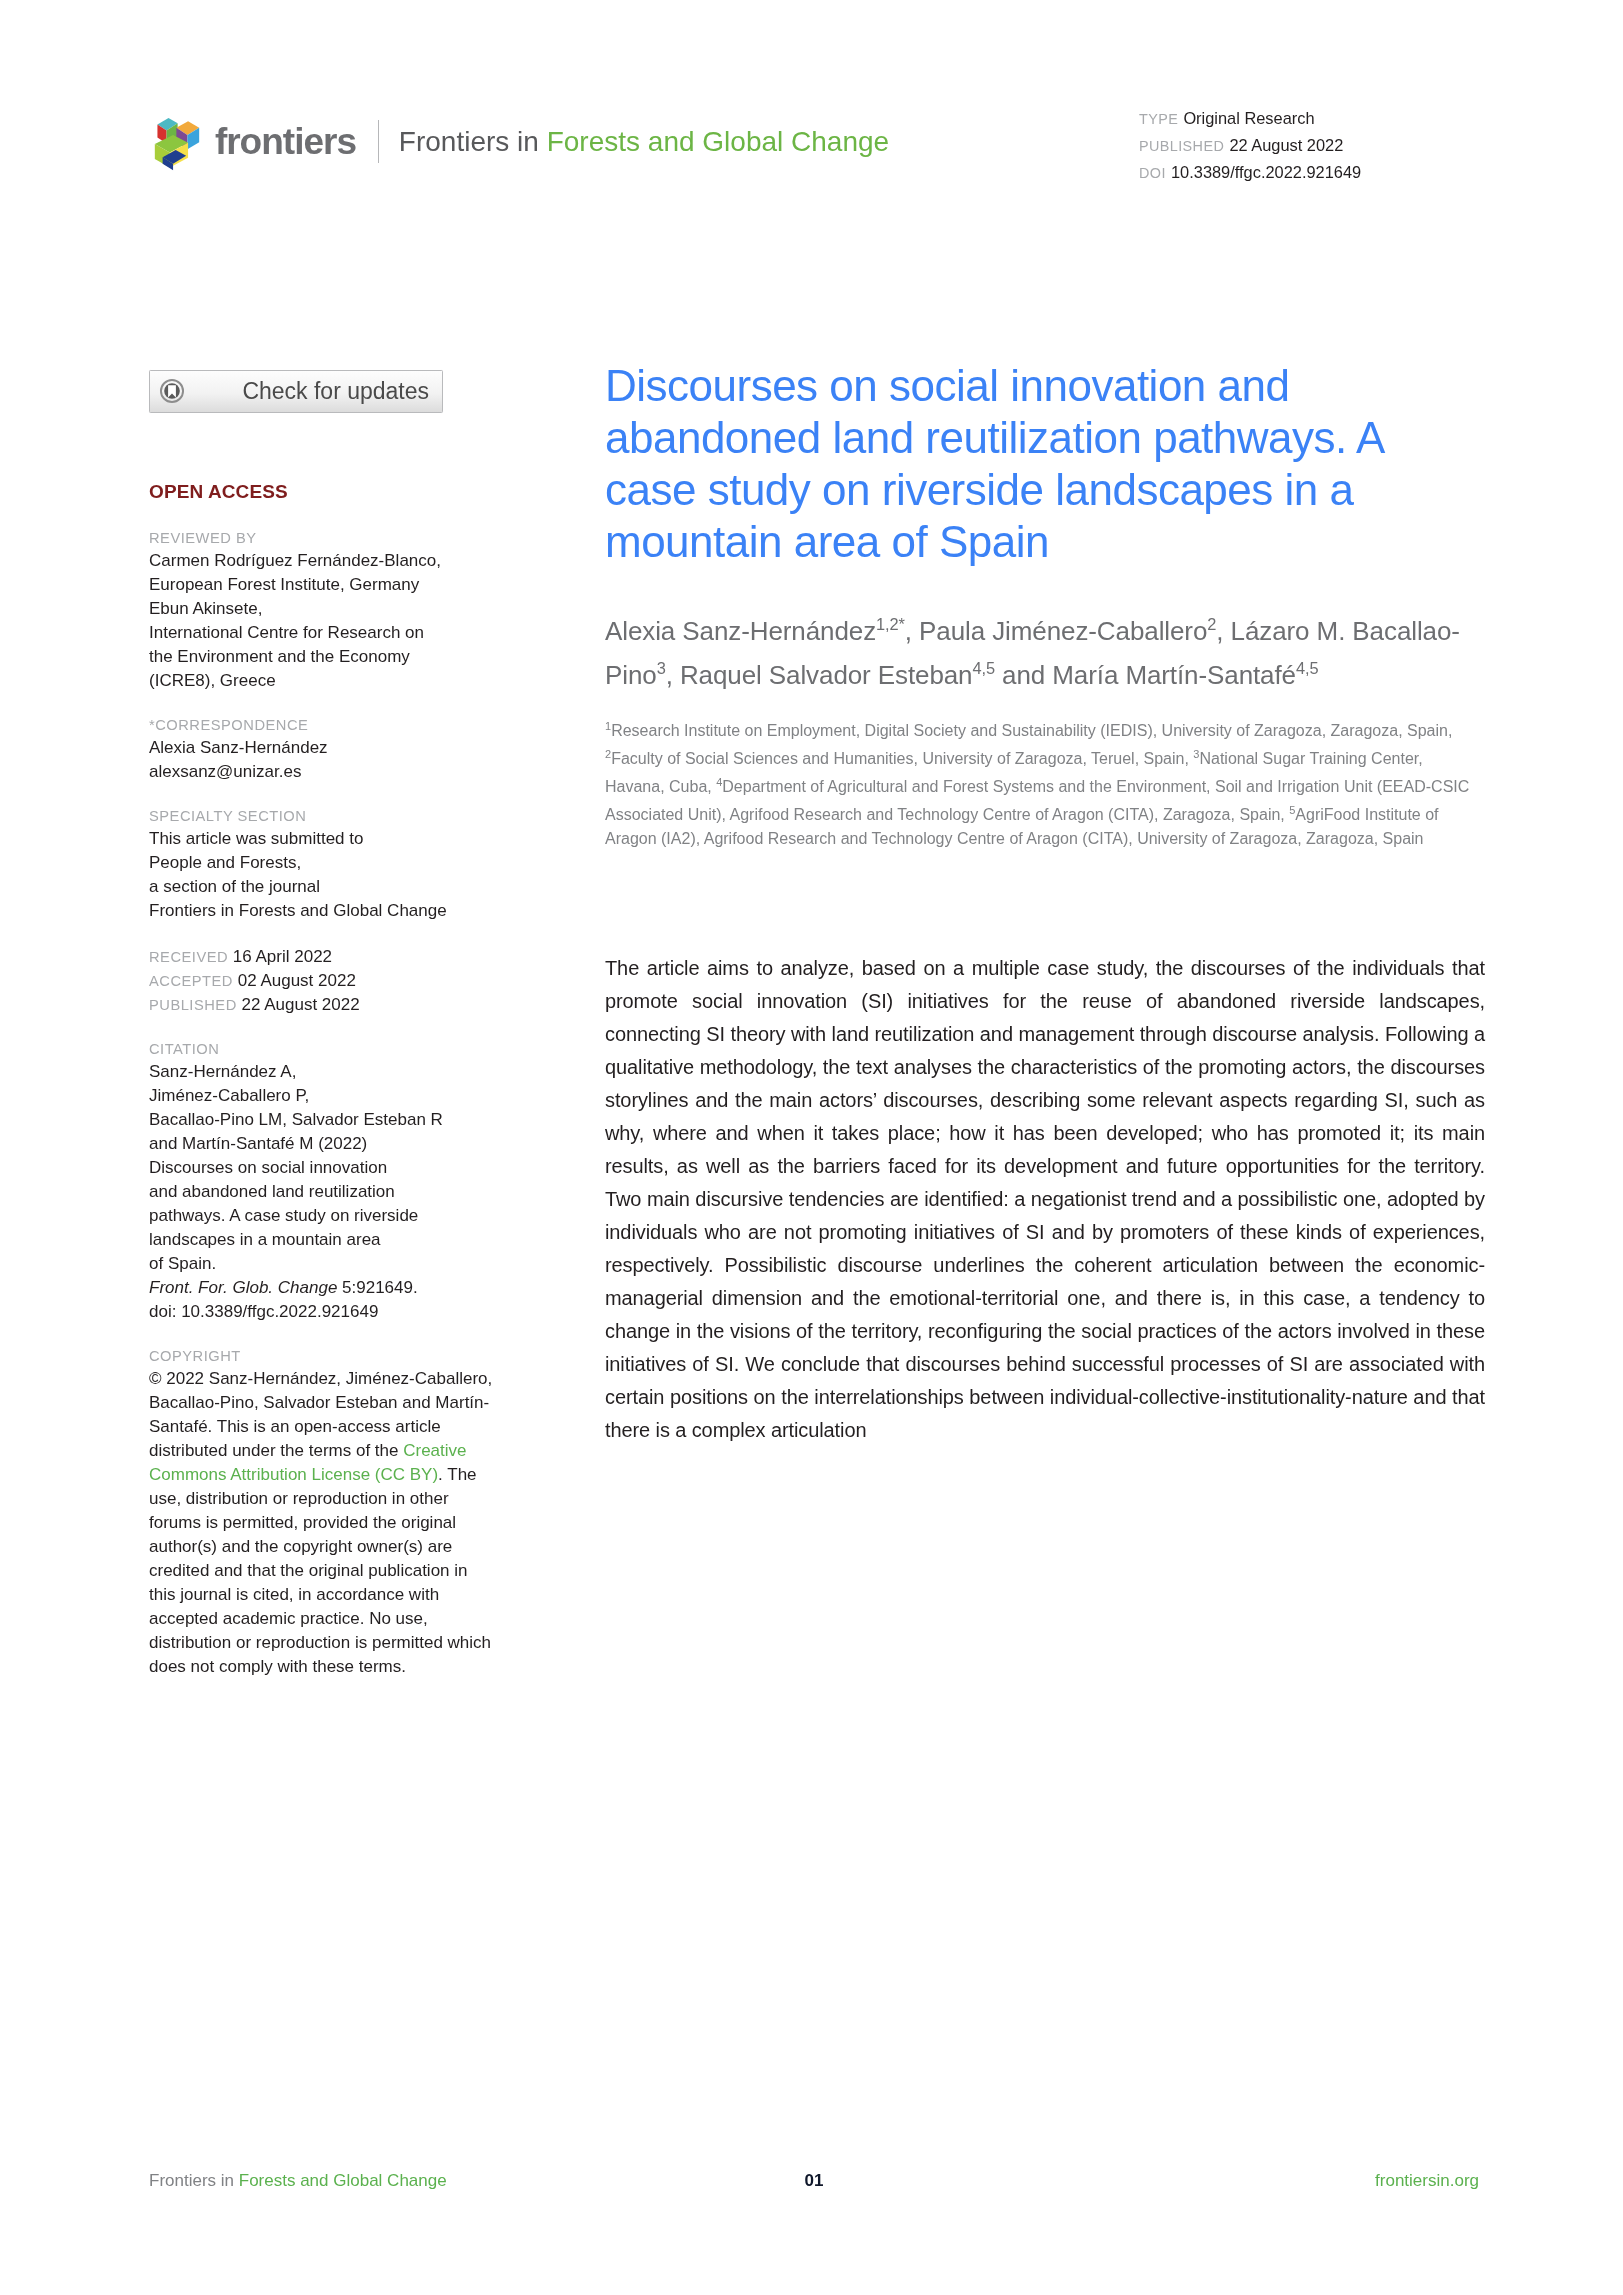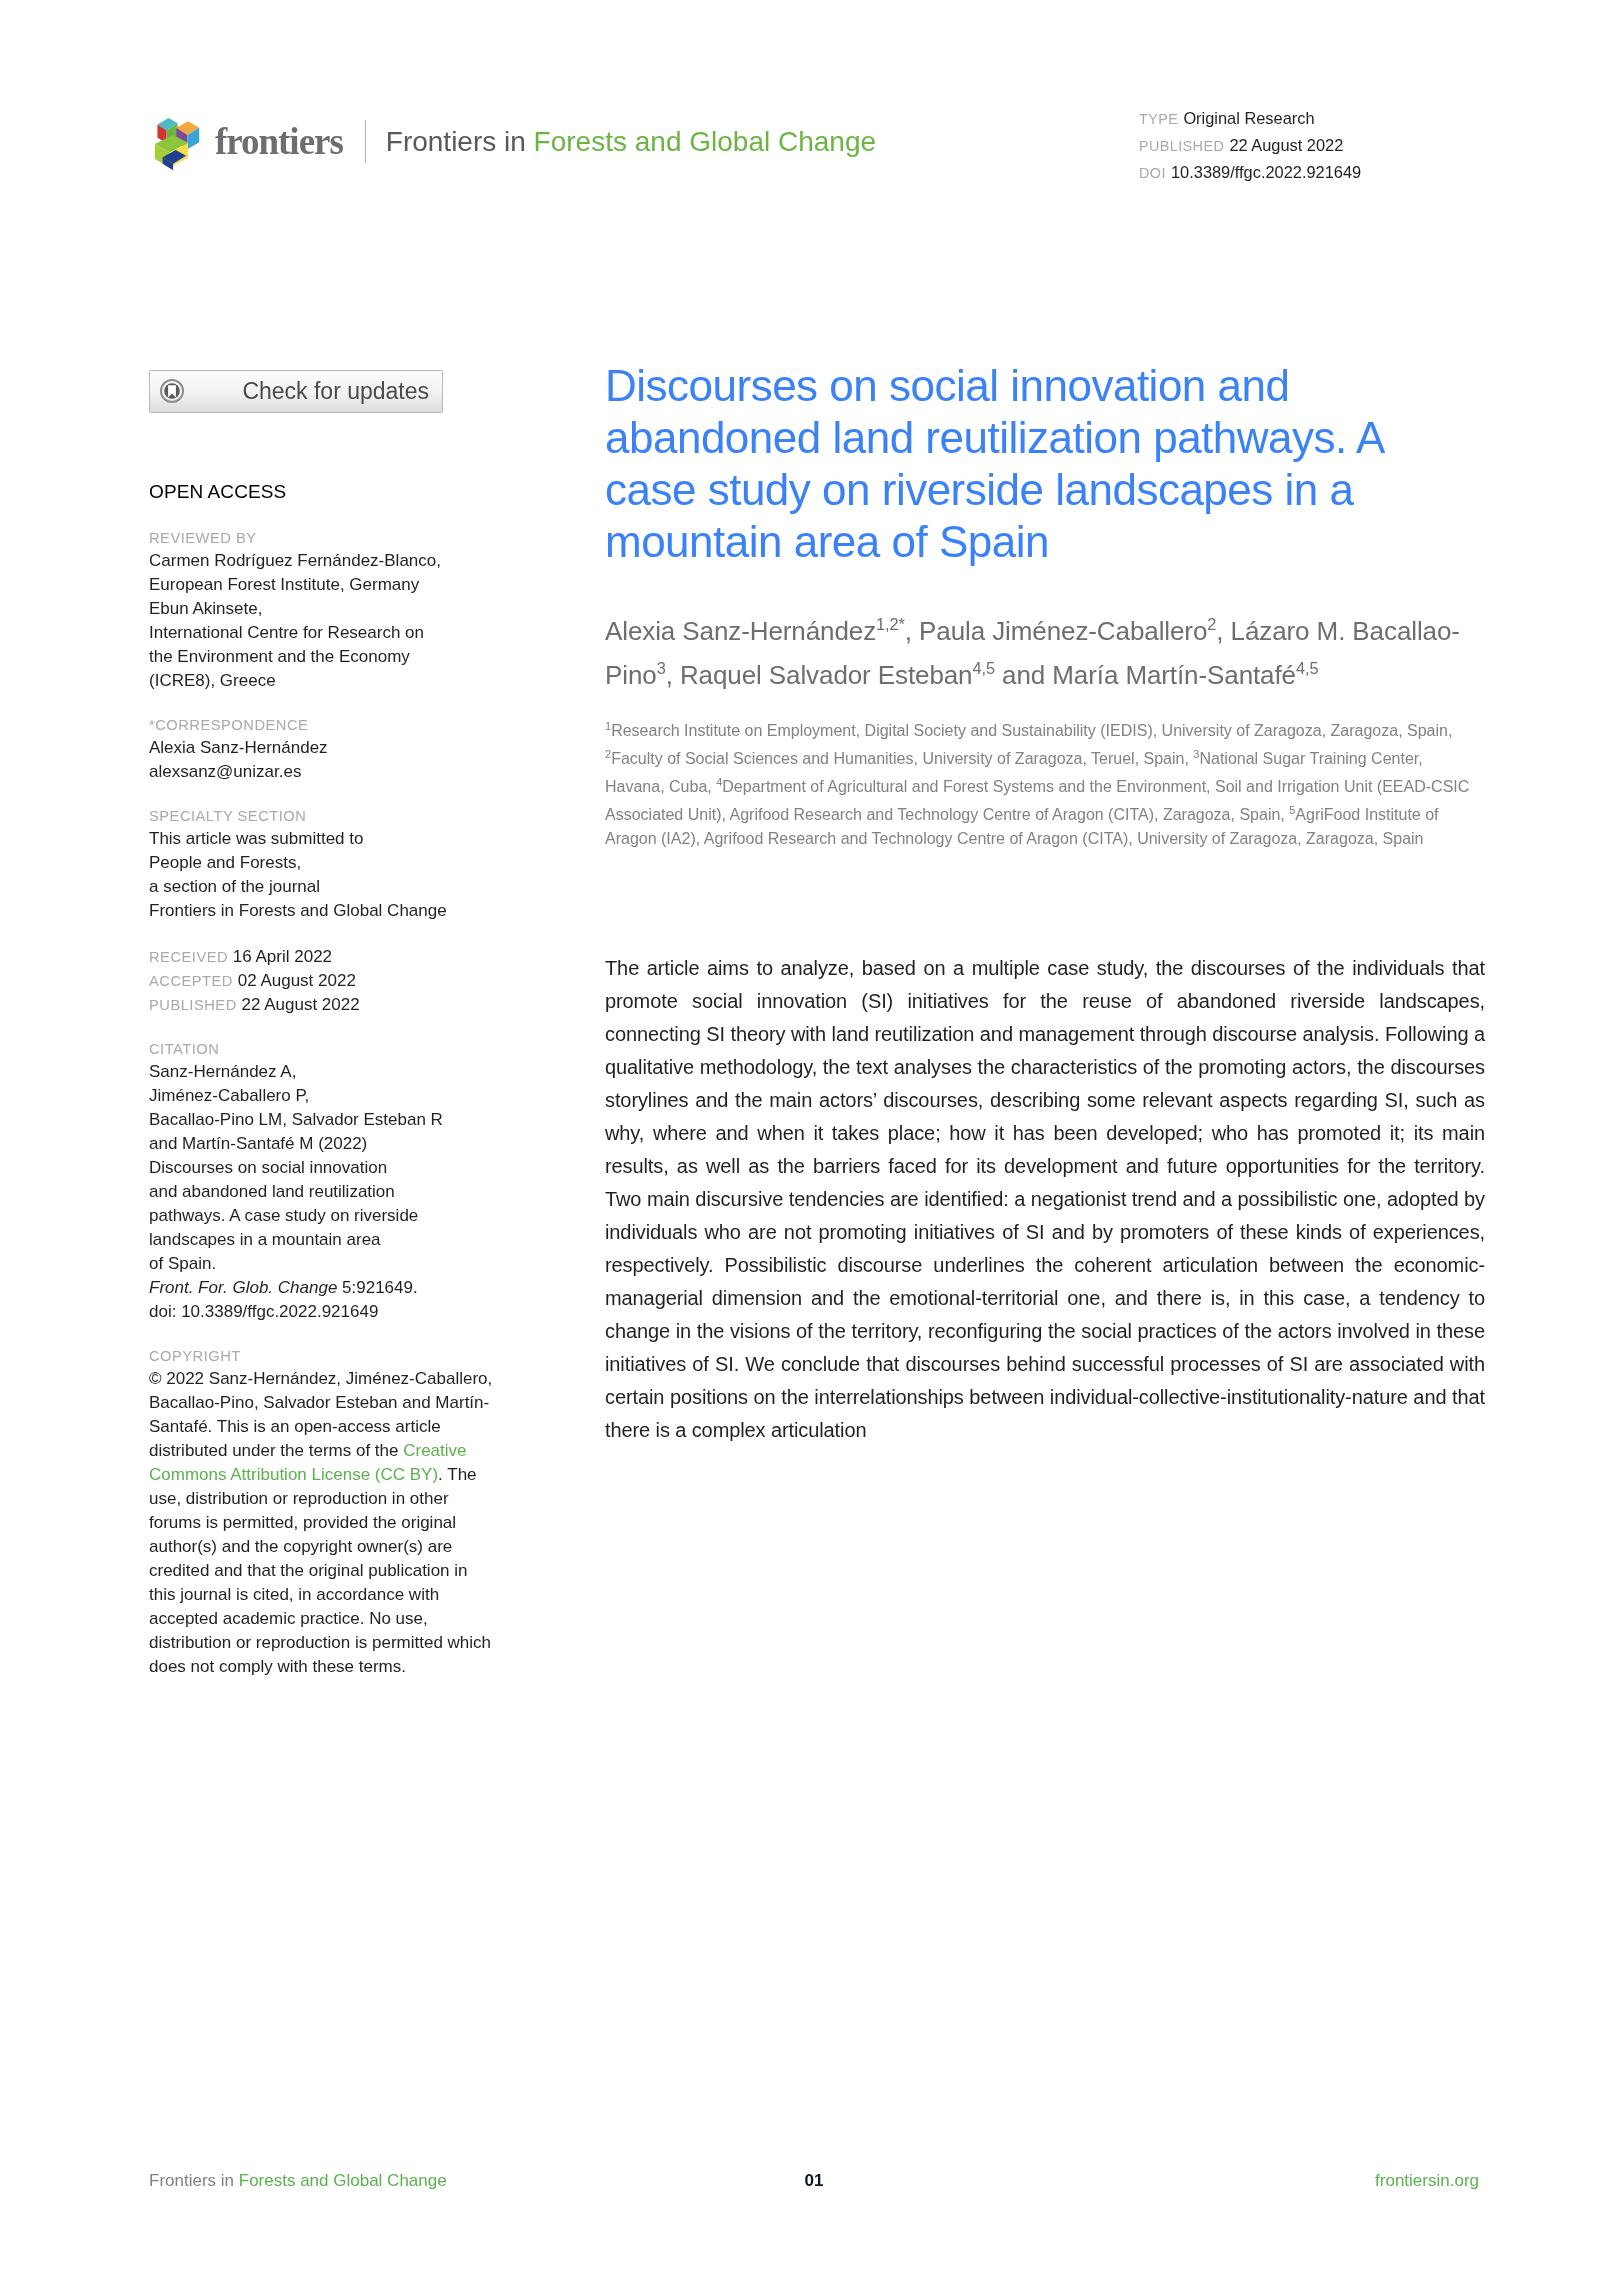--- a/index.html
+++ b/index.html
@@ -33,21 +33,21 @@
     align-items: center;
   }
   .logo-mark {
     width: 60px;
     height: 63px;
     position: relative;
     flex: 0 0 auto;
   }
   .logo-mark svg { display: block; }
   .logo-word {
-    font-family: Liberation Serif, serif;
+    font-family: Liberation Sans, sans-serif;
     font-size: 37px;
     font-weight: bold;
     color: #6d6e71;
     letter-spacing: -1px;
     margin-left: 7.9px;
     line-height: 1;
   }
   .brand-divider {
     width: 1.3px;
     height: 43px;
@@ -101,23 +101,23 @@
     margin-bottom: 68px;
   }
   .crossmark-label {
     font-size: 23px;
     color: #4a4a4a;
     line-height: 1;
     margin-left: 48px;
   }
   .open-access {
     font-size: 19px;
-    font-weight: normal;
+    font-weight: bold;
     letter-spacing: 0.1px;
-    color: #000000;
+    color: #7f1d1d;
     margin-bottom: 25px;
   }
   .sb-block { margin-bottom: 22px; }
   .sb-key {
     font-size: 14.7px;
     color: #a7a9ac;
     letter-spacing: 0.5px;
     line-height: 21px;
   }
   .sb-line {

